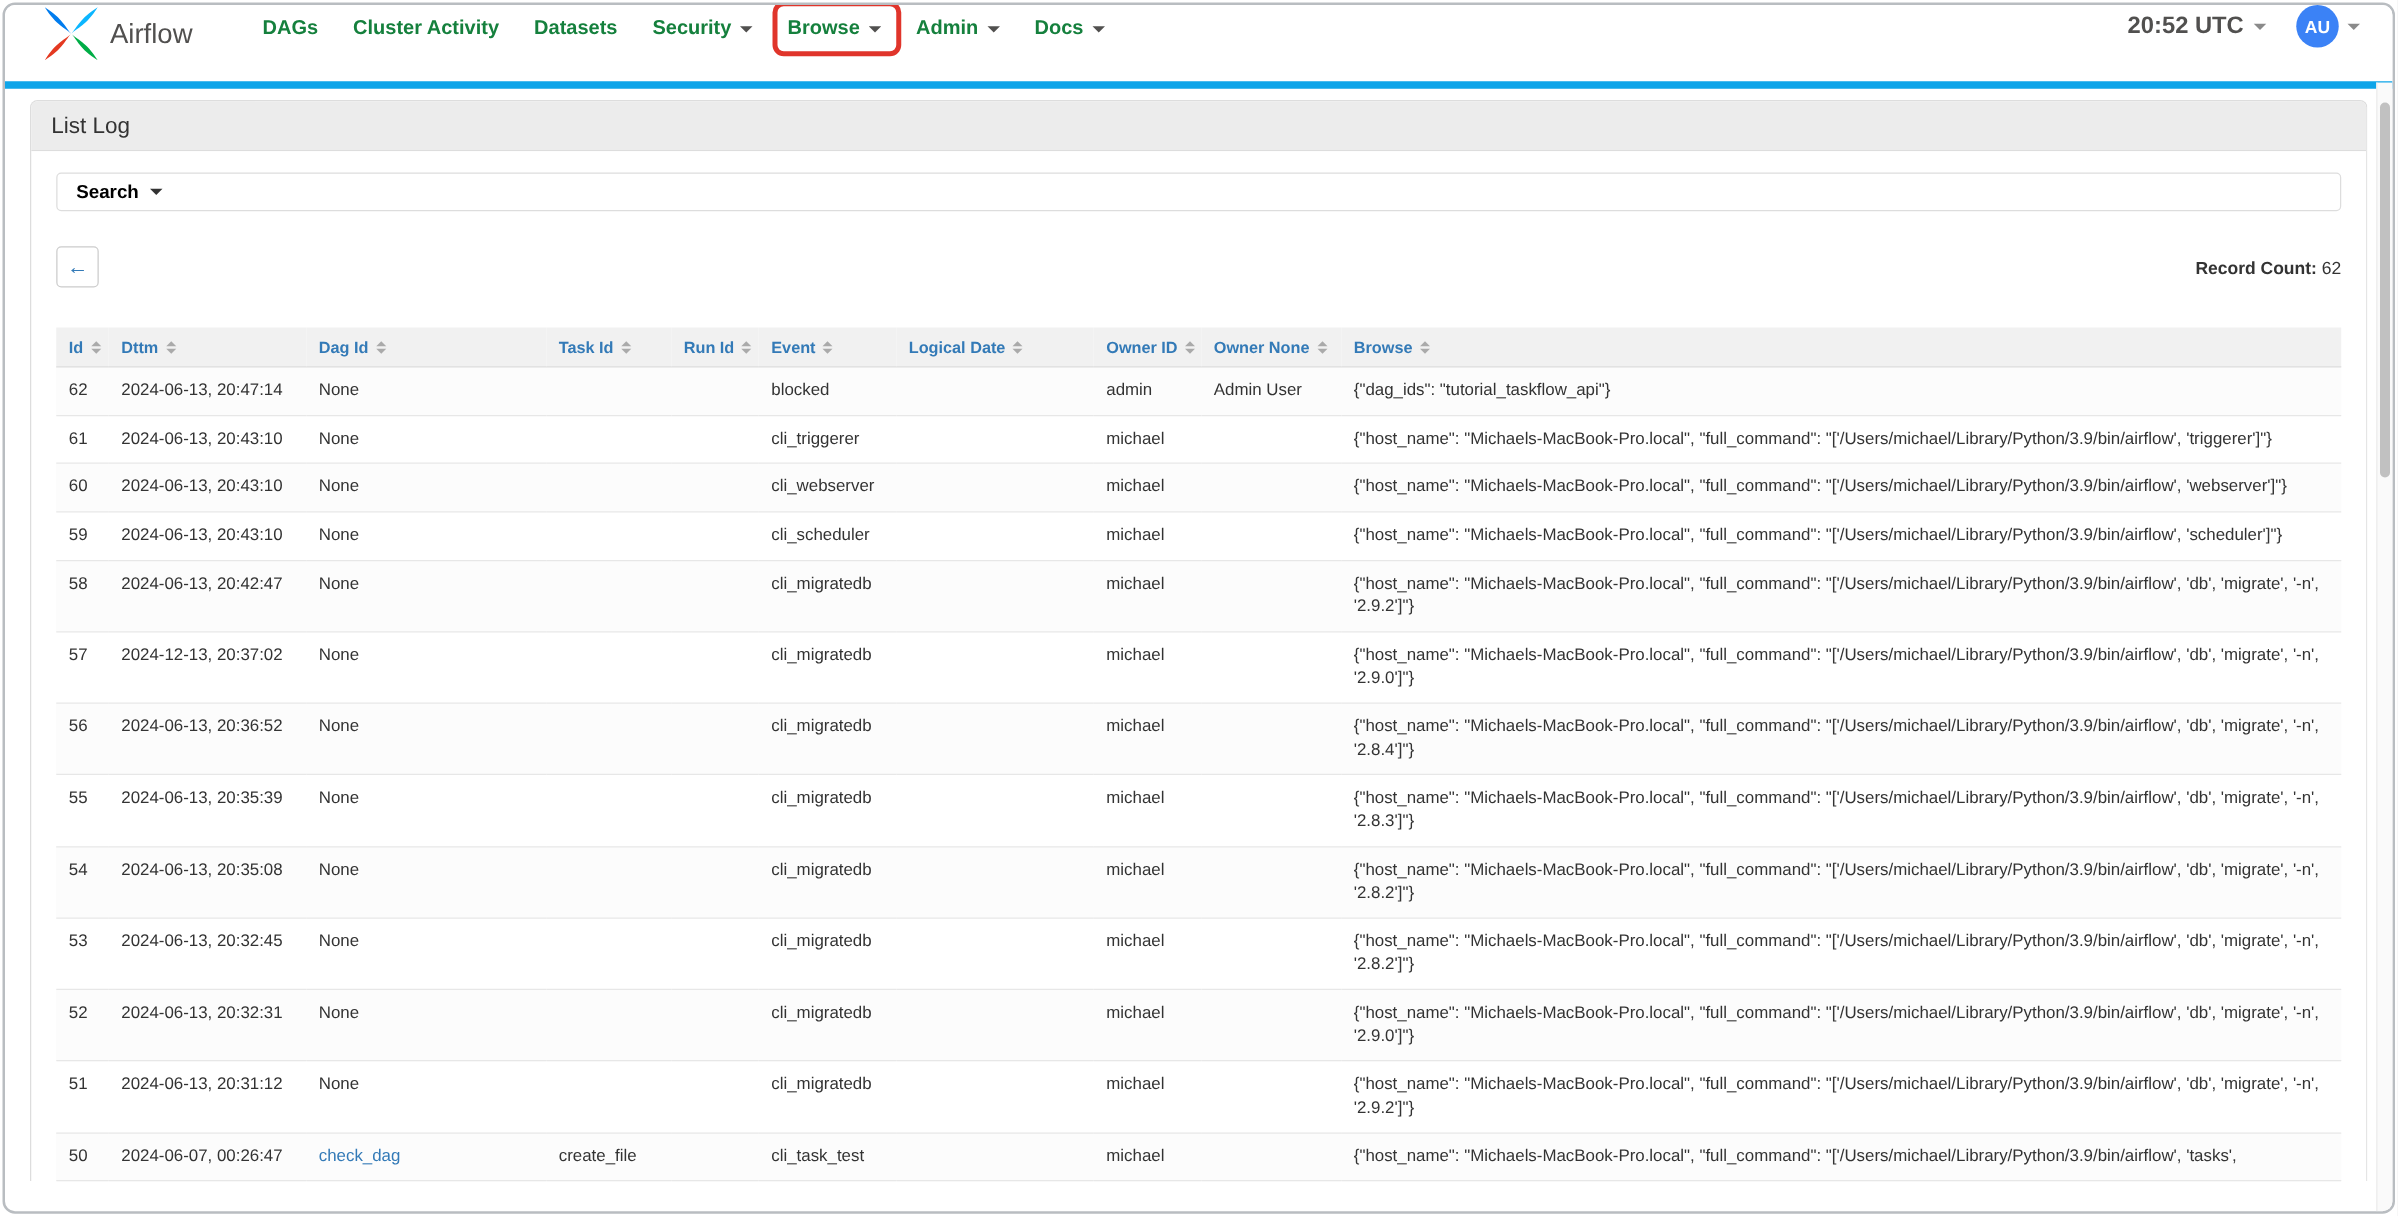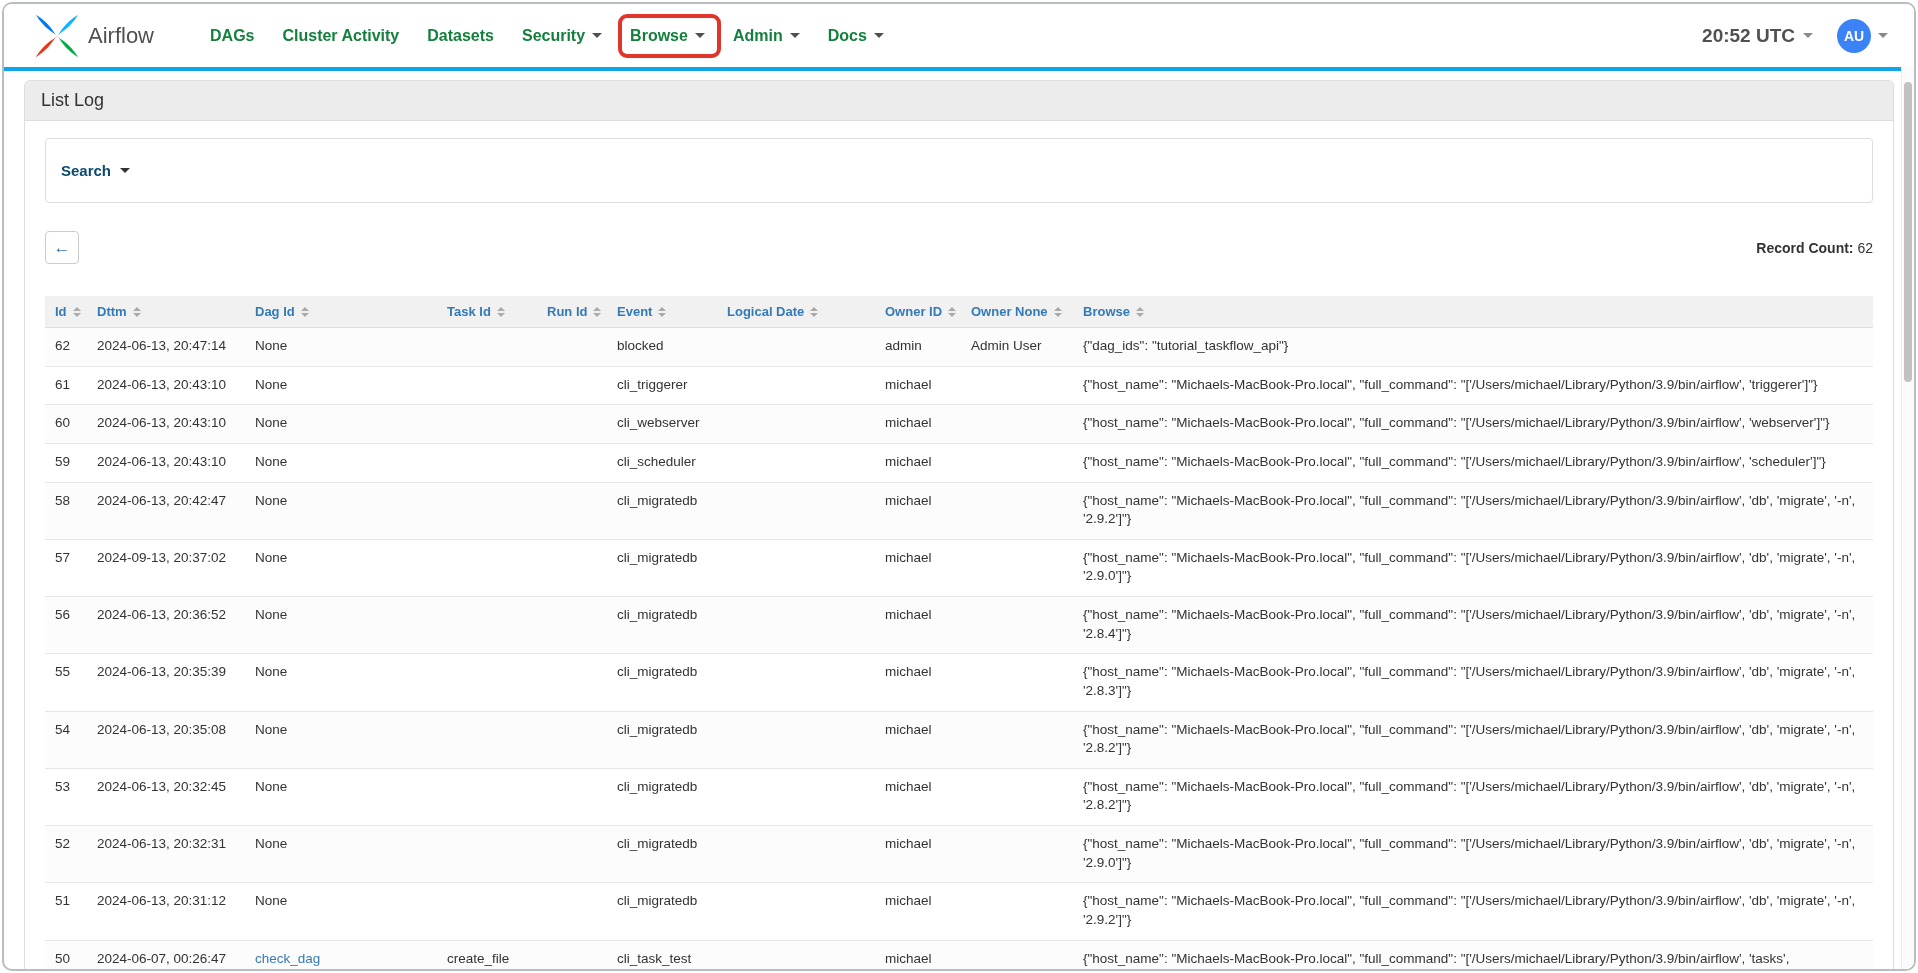--- a/index.html
+++ b/index.html
@@ -2,22 +2,22 @@
 <html><head>
 <meta charset="utf-8">
 <style>
   * { margin:0; padding:0; box-sizing:border-box; }
   html, body { width:1918px; height:973px; overflow:hidden; background:#fff;
     font-family:"Liberation Sans","DejaVu Sans",sans-serif; color:#333; }
   .window { position:relative; width:1914px; height:969px; margin:2px;
     border:2px solid #b9bdc1; border-radius:10px; overflow:hidden; background:#fff; }
 
   
-  .navbar { height:67px; display:flex; align-items:center; padding:0 26px 0 30px;
-    background:#fff; border-bottom:4px solid #0ea5e9; }
+  .navbar { height:67px; display:flex; align-items:flex-start; padding:0 26px 0 30px;
+    background:#fff; border-bottom:6px solid #0ea5e9; }
   .brand { display:flex; align-items:center; gap:8px; margin-right:42px; text-decoration:none; cursor:pointer; }
   .brand-logo svg { width:46px; height:46px; display:block; }
   .brand-name { font-size:22px; color:#51504f; }
   .nav { display:flex; list-style:none; align-items:center; }
   .nav-item { position:relative; display:flex; align-items:center; gap:7px;
     padding:10px 14px; font-size:16px; font-weight:bold; color:#15803d; cursor:pointer; white-space:nowrap; }
   .caret { width:0; height:0; border-left:5px solid transparent; border-right:5px solid transparent;
     border-top:5px solid #51504f; display:inline-block; }
   .caret-lite { border-top-color:#8a8a8a; }
   .annot { position:absolute; top:-3px; bottom:-3px; left:2px; right:-2px;
@@ -27,22 +27,22 @@
   .user { display:flex; align-items:center; gap:7px; cursor:pointer; }
   .avatar { width:34px; height:34px; border-radius:50%; background:#3b82f6; color:#fff;
     font-size:14px; font-weight:bold; display:flex; align-items:center; justify-content:center; }
 
   
   .content { padding:9px 20px 0; }
   .panel { border:1px solid #ddd; border-radius:6px 6px 0 0; border-bottom:none; }
   .panel-heading { background:#ececec; padding:9px 16px; font-size:18px; color:#333;
     border-bottom:1px solid #ddd; border-radius:5px 5px 0 0; }
   .panel-body { padding:17px 20px 0; }
-  .search-box { border:1px solid #ddd; border-radius:4px; padding:23px 15px;
-    font-size:15px; font-weight:bold; color:#0c4a6e; display:flex; align-items:center; gap:9px; cursor:pointer; background:#fff; }
+  .search-box { border:1px solid #ddd; border-radius:4px; padding:6px 15px;
+    font-size:15px; font-weight:bold; color:#000000; display:flex; align-items:center; gap:9px; cursor:pointer; background:#fff; }
   .search-box .caret { border-top-color:#333; }
   .toolbar { display:flex; align-items:center; justify-content:space-between; margin-top:28px; }
   .back-btn { width:34px; height:33px; border:1px solid #ccc; border-radius:4px;
     display:flex; align-items:center; justify-content:center; color:#337ab7; font-size:17px;
     cursor:pointer; text-decoration:none; background:#fff; }
   .record-count { font-size:14px; color:#333; }
   .rc-label { font-weight:bold; }
 
   
   table { width:100%; border-collapse:collapse; table-layout:fixed; margin-top:32px; font-size:13.5px; }
@@ -321,21 +321,21 @@
                 <td></td>
                 <td>cli_migratedb</td>
                 <td></td>
                 <td>michael</td>
                 <td></td>
                 <td>{"host_name": "Michaels-MacBook-Pro.local", "full_command": "['/Users/michael/Library/Python/3.9/bin/airflow', 'db', 'migrate', '-n', '2.9.2']"}</td>
               </tr>
 
               <tr>
                 <td>57</td>
-                <td>2024-09-13, 20:37:02</td>
+                <td>2024-12-13, 20:37:02</td>
                 <td>
                   <span>None</span>
                   
                 </td>
                 <td></td>
                 <td></td>
                 <td>cli_migratedb</td>
                 <td></td>
                 <td>michael</td>
                 <td></td>

